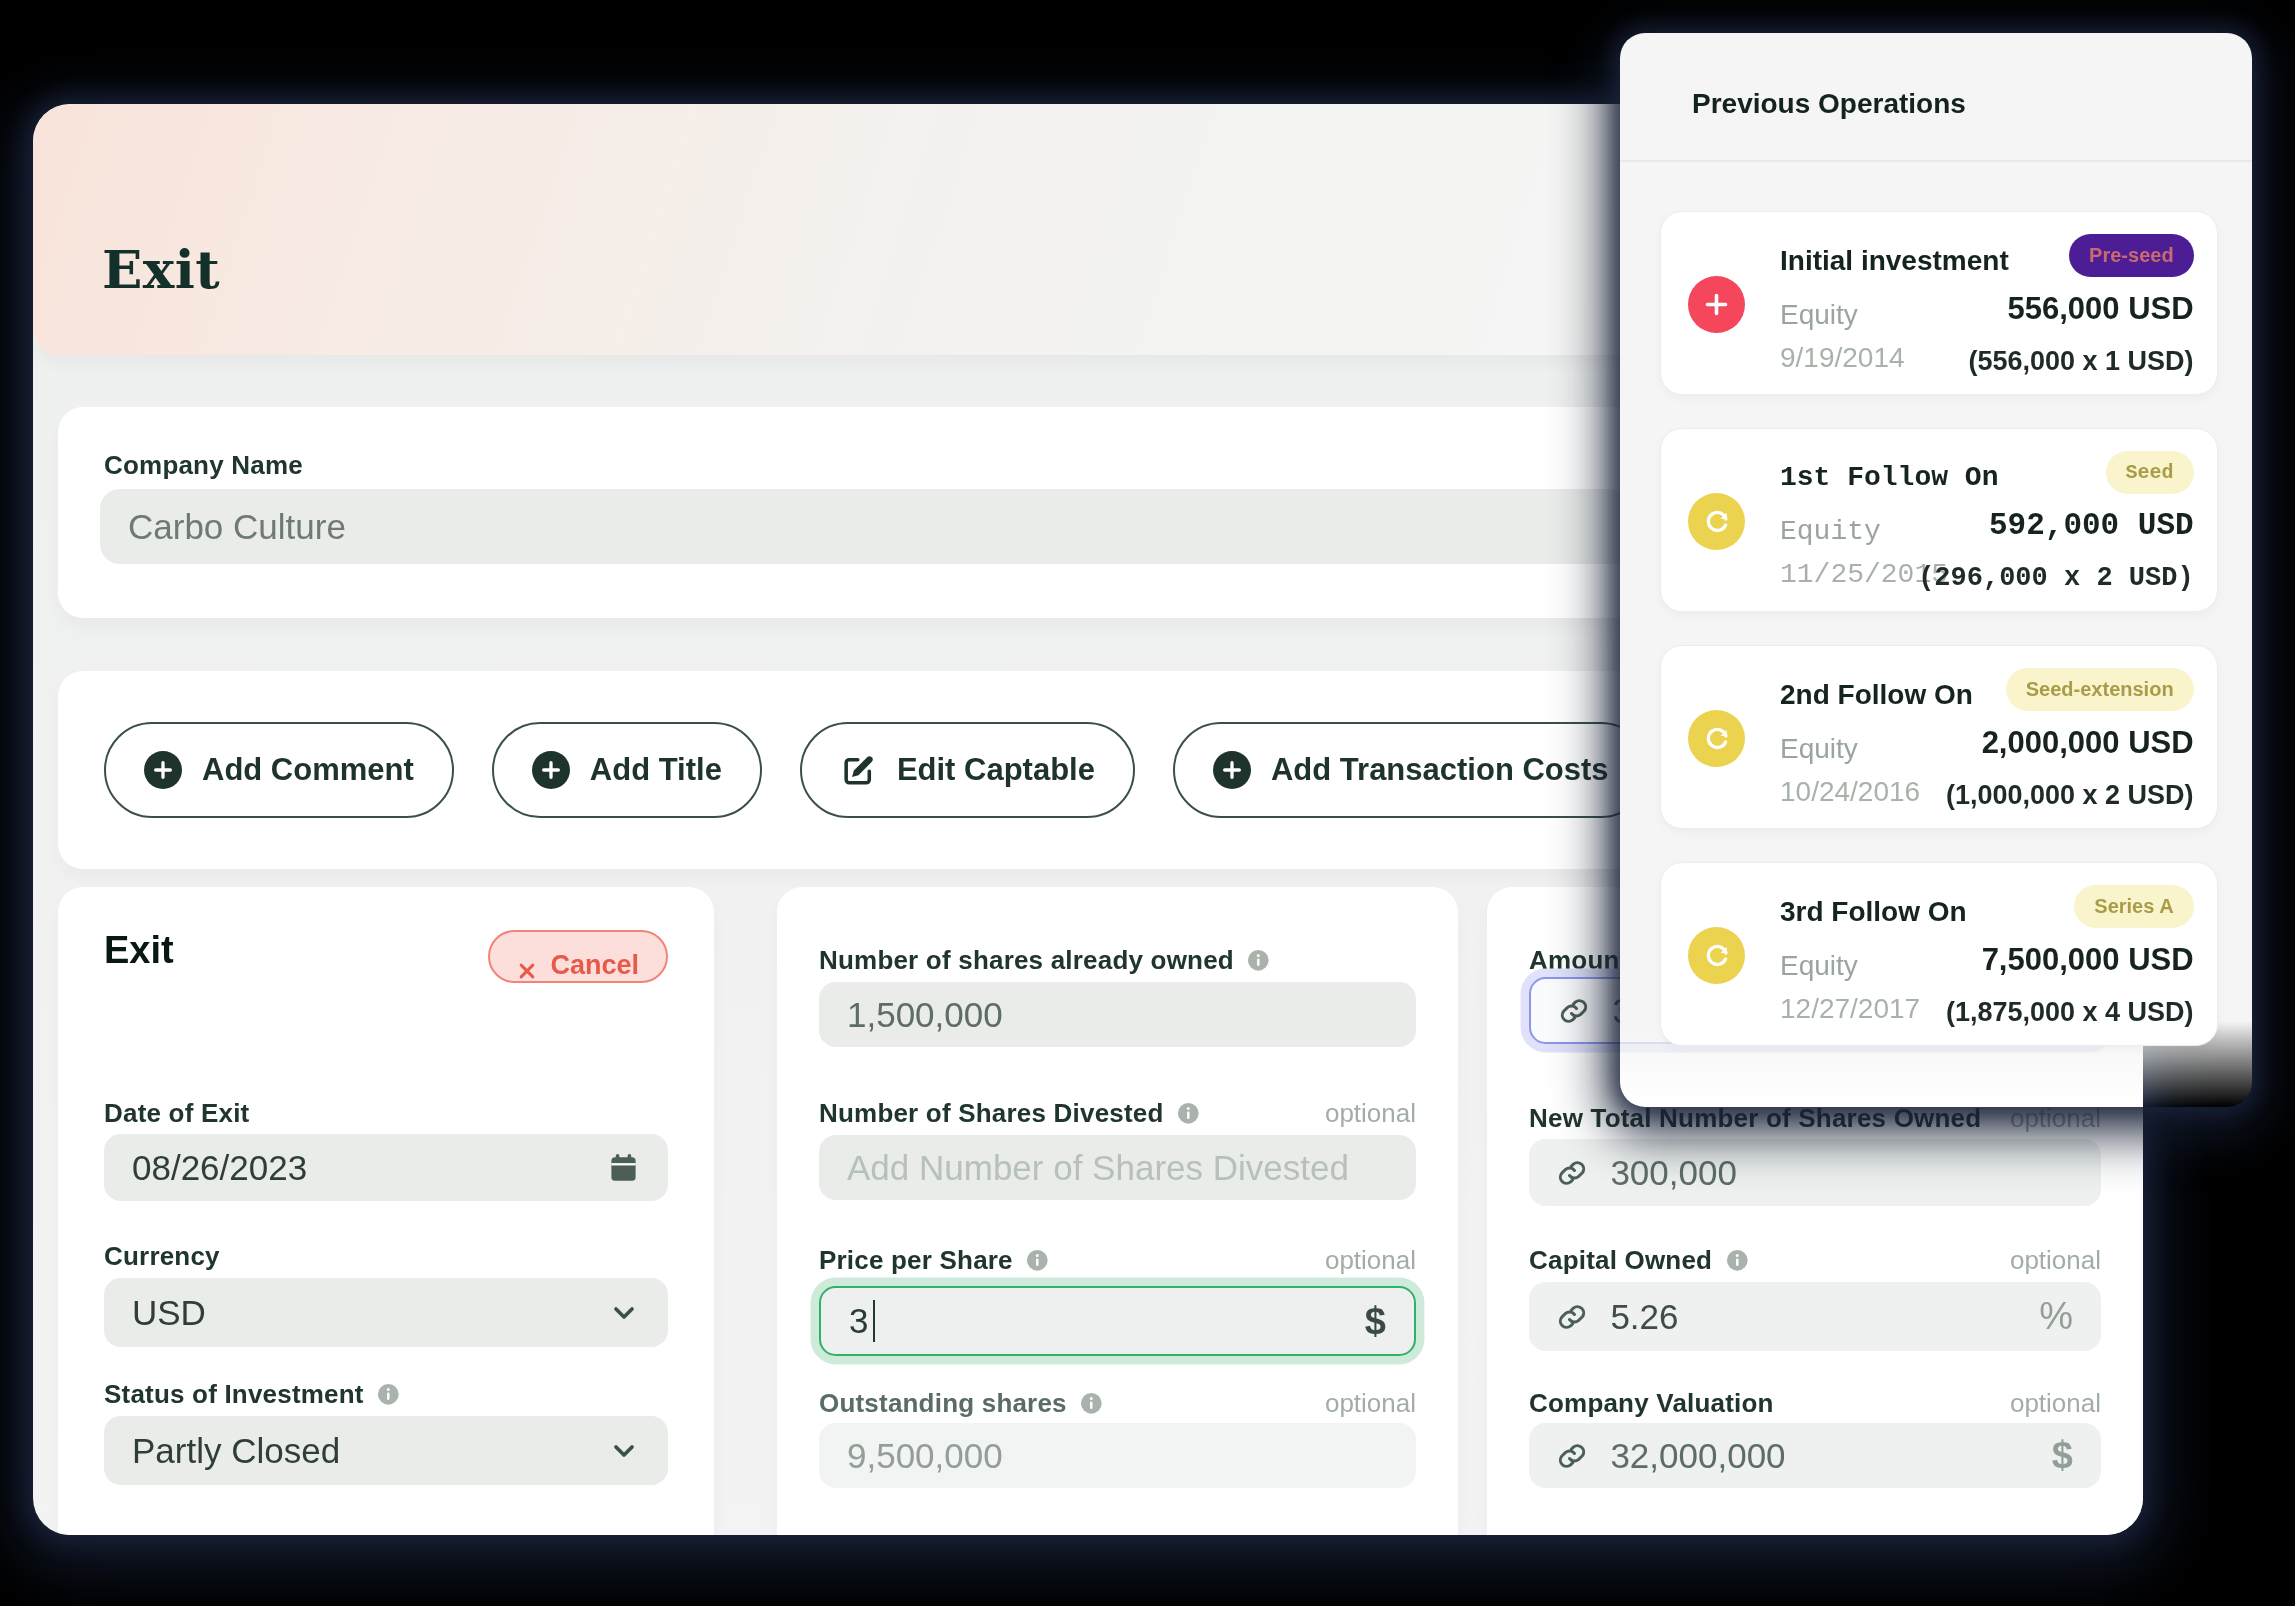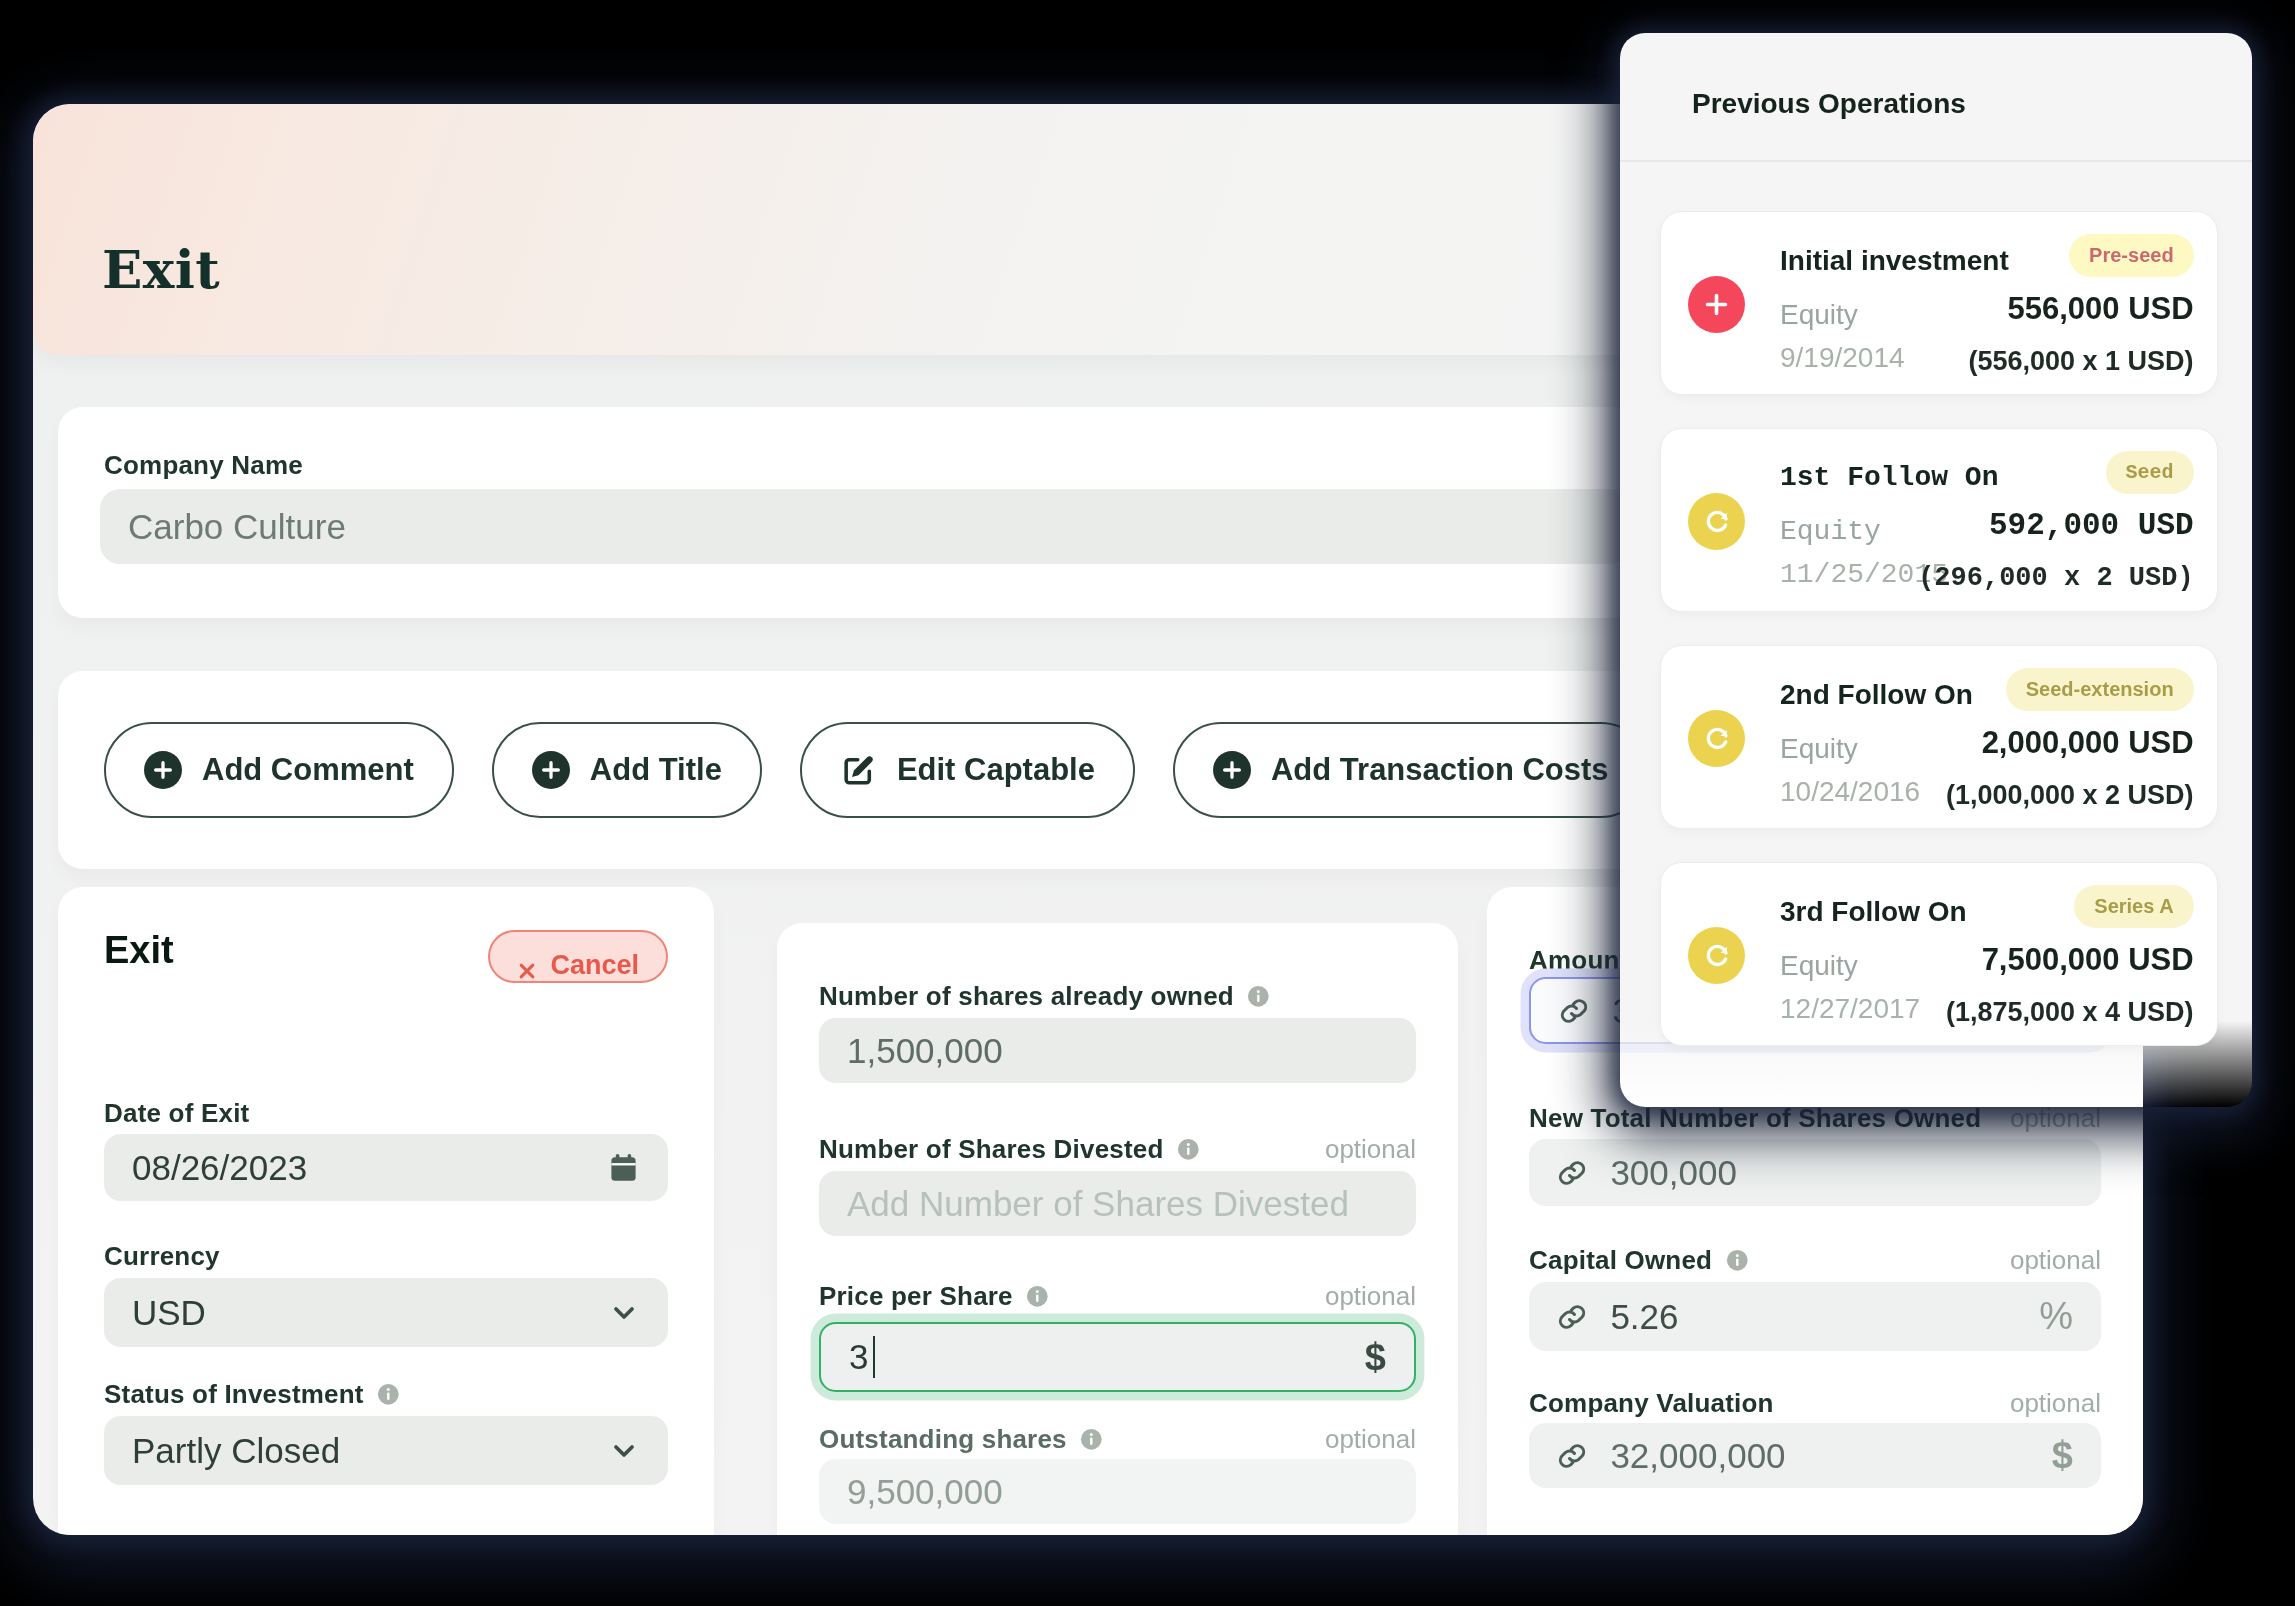--- a/index.html
+++ b/index.html
@@ -24,21 +24,21 @@
   .hdr h1 {
     position:absolute; left:69px; top:134px;
     font-family:"DejaVu Serif","Liberation Serif",serif;
     font-size:53px; font-weight:700; color:#13302a; letter-spacing:0.4px;
   }
   .card { position:absolute; background:#fff; box-shadow:0 10px 18.4px rgba(0,0,0,.03); }
   .card-company { left:25px; top:303px; width:2054px; height:211px; border-radius:25px; }
   .card-toolbar { left:25px; top:567px; width:2054px; height:198px; border-radius:25px; }
   .col-card { top:783px; height:648px; border-radius:25px 25px 0 0; }
   .col-left  { left:25px;  width:656px; }
-  .col-mid   { left:744px; width:681px;margin-top:36px; }
+  .col-mid   { left:744px; width:681px; }
   .col-right { left:1454px; width:656px; }
 
   .lbl { font-size:26px; font-weight:700; color:#20362d; letter-spacing:0.2px; }
   .lbl-soft { color:#5a6c63; }
   .opt { margin-left:auto; font-size:26px; color:#a3ada7; font-weight:400; }
   .row { position:absolute; left:42px; right:42px; display:flex; align-items:center; gap:13.4px; }
   .inp {
     position:absolute; left:42px; right:42px; height:65px; border-radius:16.7px;
     background:#e9ece9; display:flex; align-items:center; padding:0 28px;
     font-size:35px; color:#2f3f38;
@@ -98,21 +98,21 @@
   }
   .op-icon { position:absolute; left:27px; top:64px; width:57px; height:57px; border-radius:50%;
     display:flex; align-items:center; justify-content:center; }
   .op-red    { background:#f5475c; }
   .op-yellow { background:#ecd34f; }
   .op-title { position:absolute; left:119px; top:33px; font-size:28px; font-weight:700; color:#16241e; }
   .op-badge {
     position:absolute; right:23.4px; top:22px; height:43px; padding:0 20px; border-radius:22px;
     display:flex; align-items:center; font-size:20px; font-weight:700;
   }
-  .badge-pink   { background:#fef9c3; color:#c96a70; }
+  .badge-pink   { background:#4c1d95; color:#c96a70; }
   .badge-yellow { background:#faf4cd; color:#a89c48; }
   .op-type   { position:absolute; left:119px; top:80px; font-size:28px; color:#9aa59f;margin-top:7px; }
   .op-amount { position:absolute; right:23.4px; top:79px; font-size:31px; font-weight:700; color:#17231d; }
   .op-date   { position:absolute; left:119px; top:130px; font-size:28px; color:#a8b2ab; }
   .op-detail { position:absolute; right:23.4px; top:134px; font-size:27px; font-weight:600; color:#1f2b25;text-align:center; }
 
   svg { display:block; flex:0 0 auto; }
 </style>
 </head>
 <body>

